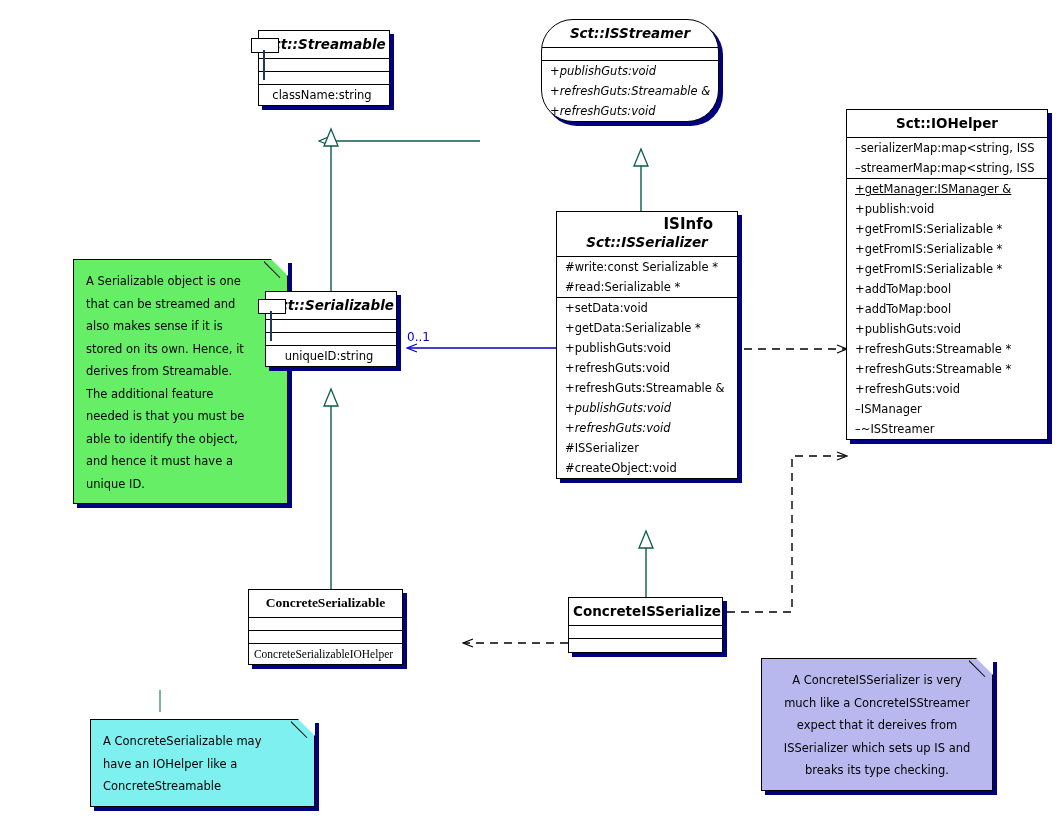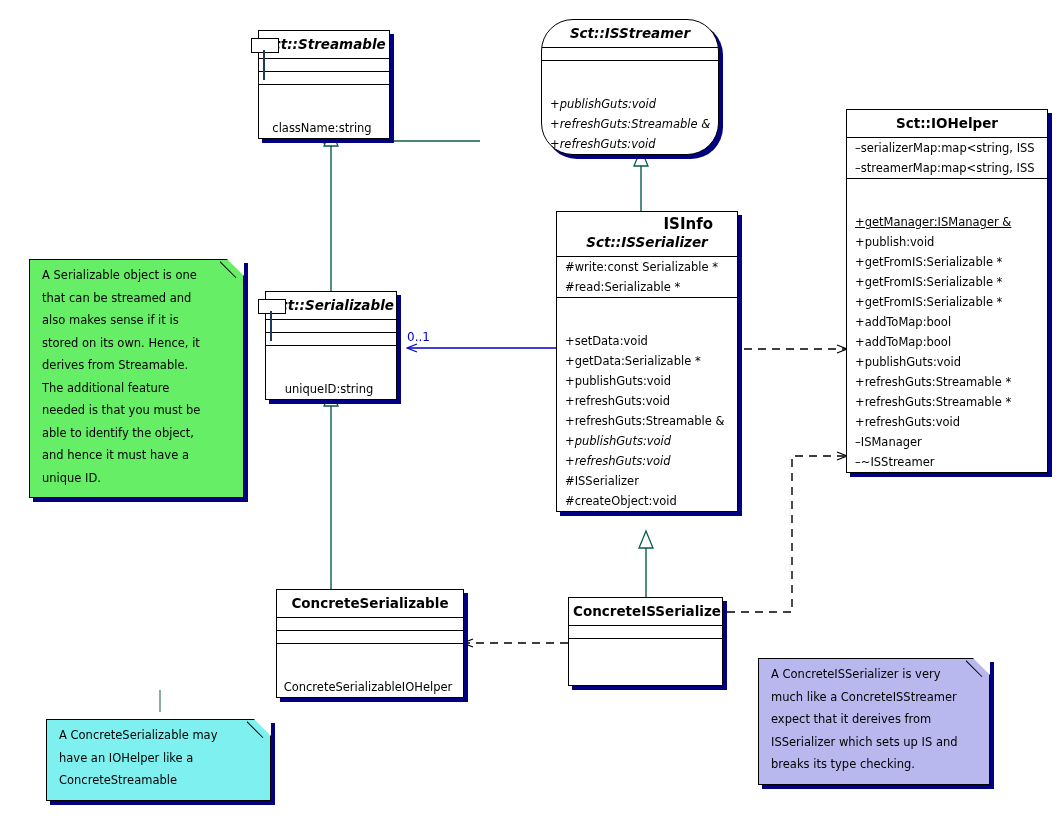--- a/index.html
+++ b/index.html
@@ -37,21 +37,20 @@
     box-shadow: 4px 4px 0 0 #000080;
     z-index: 5;
   }
   .uml-class .compartment {
     border-bottom: 1px solid #000000;
     box-sizing: border-box;
     overflow: hidden;
   }
   .uml-class .compartment.last {
     border-bottom: none;
-    margin-top: 33px;
   }
   .cls-name {
     text-align: center;
     font-size: 13.5px;
     font-weight: bold;
     color: #000;
     padding: 5px 4px 6px 4px;
     white-space: nowrap;
   }
   .cls-name.abstract {
@@ -98,21 +97,22 @@
     background: #1b3a5c;
   }
 
   
   .uml-note {
     position: absolute;
     box-sizing: border-box;
     border: 1px solid #000000;
     box-shadow: 4px 4px 0 0 #000080;
     z-index: 4;
-    padding: 4px 12px 8px 12px;
+    padding: 10px 12px 8px 12px;
+    margin-left: 44px;
   }
   .uml-note .note-text {
     font-size: 11.5px;
     line-height: 22.5px;
     color: #000;
     white-space: pre-line;
   }
   .note-fold {
     position: absolute;
     right: -1px;
@@ -302,21 +302,21 @@
     <div class="compartment">
       <div class="cls-name abstract">Sct::Serializable</div>
     </div>
     <div class="compartment spacer-row"></div>
     <div class="compartment spacer-row"></div>
     <div class="compartment last">
       <div class="member centered">uniqueID:string</div>
     </div>
   </div>
 
-  <div class="uml-class" style="left:276px; top:589px; width:188px;">
+  <div class="uml-class" style="left:248px; top:589px; width:155px;font-family:Liberation Serif, serif;">
     <div class="compartment">
       <div class="cls-name">ConcreteSerializable</div>
     </div>
     <div class="compartment spacer-row"></div>
     <div class="compartment spacer-row"></div>
     <div class="compartment last">
       <div class="member centered">ConcreteSerializableIOHelper</div>
     </div>
   </div>
 
@@ -344,21 +344,21 @@
   </div>
 
   <div class="uml-note" style="left:46px; top:719px; width:225px; background:#7ff0f0;">
     <div class="note-fold"></div>
     <div class="note-fold-line"></div>
     <div class="note-text">A ConcreteSerializable may
 have an IOHelper like a
 ConcreteStreamable</div>
   </div>
 
-  <div class="uml-note" style="left:758px; top:658px; width:232px; background:#b8b8ee;">
+  <div class="uml-note" style="left:717px; top:658px; width:232px; background:#b8b8ee;text-align:center;">
     <div class="note-fold"></div>
     <div class="note-fold-line"></div>
     <div class="note-text">A ConcreteISSerializer is very
 much like a ConcreteISStreamer
 expect that it dereives from
 ISSerializer which sets up IS and
 breaks its type checking.</div>
   </div>
 
   <div class="edge-label" style="left:407px; top:330px;">0..1</div>

